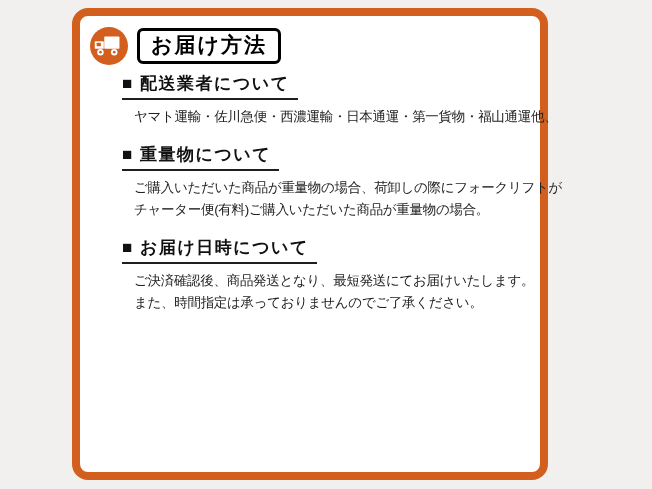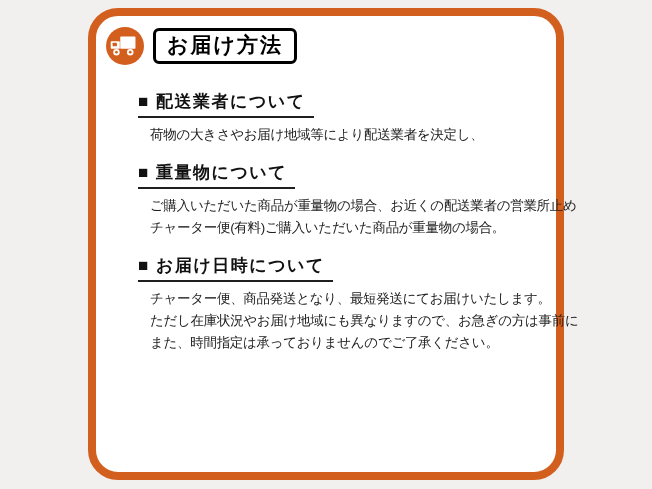--- a/index.html
+++ b/index.html
@@ -12,25 +12,25 @@
   html, body {
     margin: 0; padding: 0;
     width: 652px; height: 489px;
     background: var(--page-background);
     font-family: "Liberation Sans", sans-serif;
     color: var(--text);
     overflow: hidden;
   }
   .panel {
     position: absolute;
-    left: 88px; top: 8px;
+    left: 72px; top: 8px;
     width: 476px; height: 472px;
     background: var(--panel-background);
     border: 8px solid var(--accent-orange);
-    border-radius: 30px;
+    border-radius: 16px;
   }
   .header {
     display: flex;
     align-items: center;
     gap: 9px;
     margin: 11px 0 0 10px;
     height: 38px;
   }
   .truck-badge {
     width: 38px; height: 38px;
@@ -42,21 +42,21 @@
     border-radius: 6px;
     padding: 0 11px 2px 11px;
     font-size: 21px;
     line-height: 28px;
     font-weight: 700;
     letter-spacing: 2px;
     color: #000;
     background: #fff;
   }
   .section { margin: 15px 0 0 42px; }
-  .section.first { margin-top: 25px; }
+  .section.first { margin-top: 7px; }
   .sec-heading {
     display: inline-block;
     margin: 0;
     font-size: 17px;
     font-weight: 700;
     letter-spacing: 1.5px;
     color: #111;
     border-bottom: 2px solid #1f1f1f;
     padding: 0 8px 3px 0;
   }
@@ -89,34 +89,33 @@
       </svg>
     </span>
     <div class="title-box">
       <span>お届け方法</span>
     </div>
   </div>
 
   <div class="section first">
     <h2 class="sec-heading">■ 配送業者について</h2>
     <div class="sec-body">
-      <p>荷物の大きさやお届け地域等により配送業者を決定し、</p>
+      <p>ヤマト運輸・佐川急便・西濃運輸・日本通運・第一貨物・福山通運他、</p>
     </div>
   </div>
 
   <div class="section">
     <h2 class="sec-heading">■ 重量物について</h2>
     <div class="sec-body">
-      <p>ご購入いただいた商品が重量物の場合、お近くの配送業者の営業所止め</p>
+      <p>ご購入いただいた商品が重量物の場合、荷卸しの際にフォークリフトが</p>
       <p>チャーター便(有料)ご購入いただいた商品が重量物の場合。</p>
     </div>
   </div>
 
   <div class="section">
     <h2 class="sec-heading">■ お届け日時について</h2>
     <div class="sec-body">
-      <p>チャーター便、商品発送となり、最短発送にてお届けいたします。</p>
-      <p>ただし在庫状況やお届け地域にも異なりますので、お急ぎの方は事前に</p>
+      <p>ご決済確認後、商品発送となり、最短発送にてお届けいたします。</p>
       <p>また、時間指定は承っておりませんのでご了承ください。</p>
     </div>
   </div>
 
 </div>
 
 </body></html>

